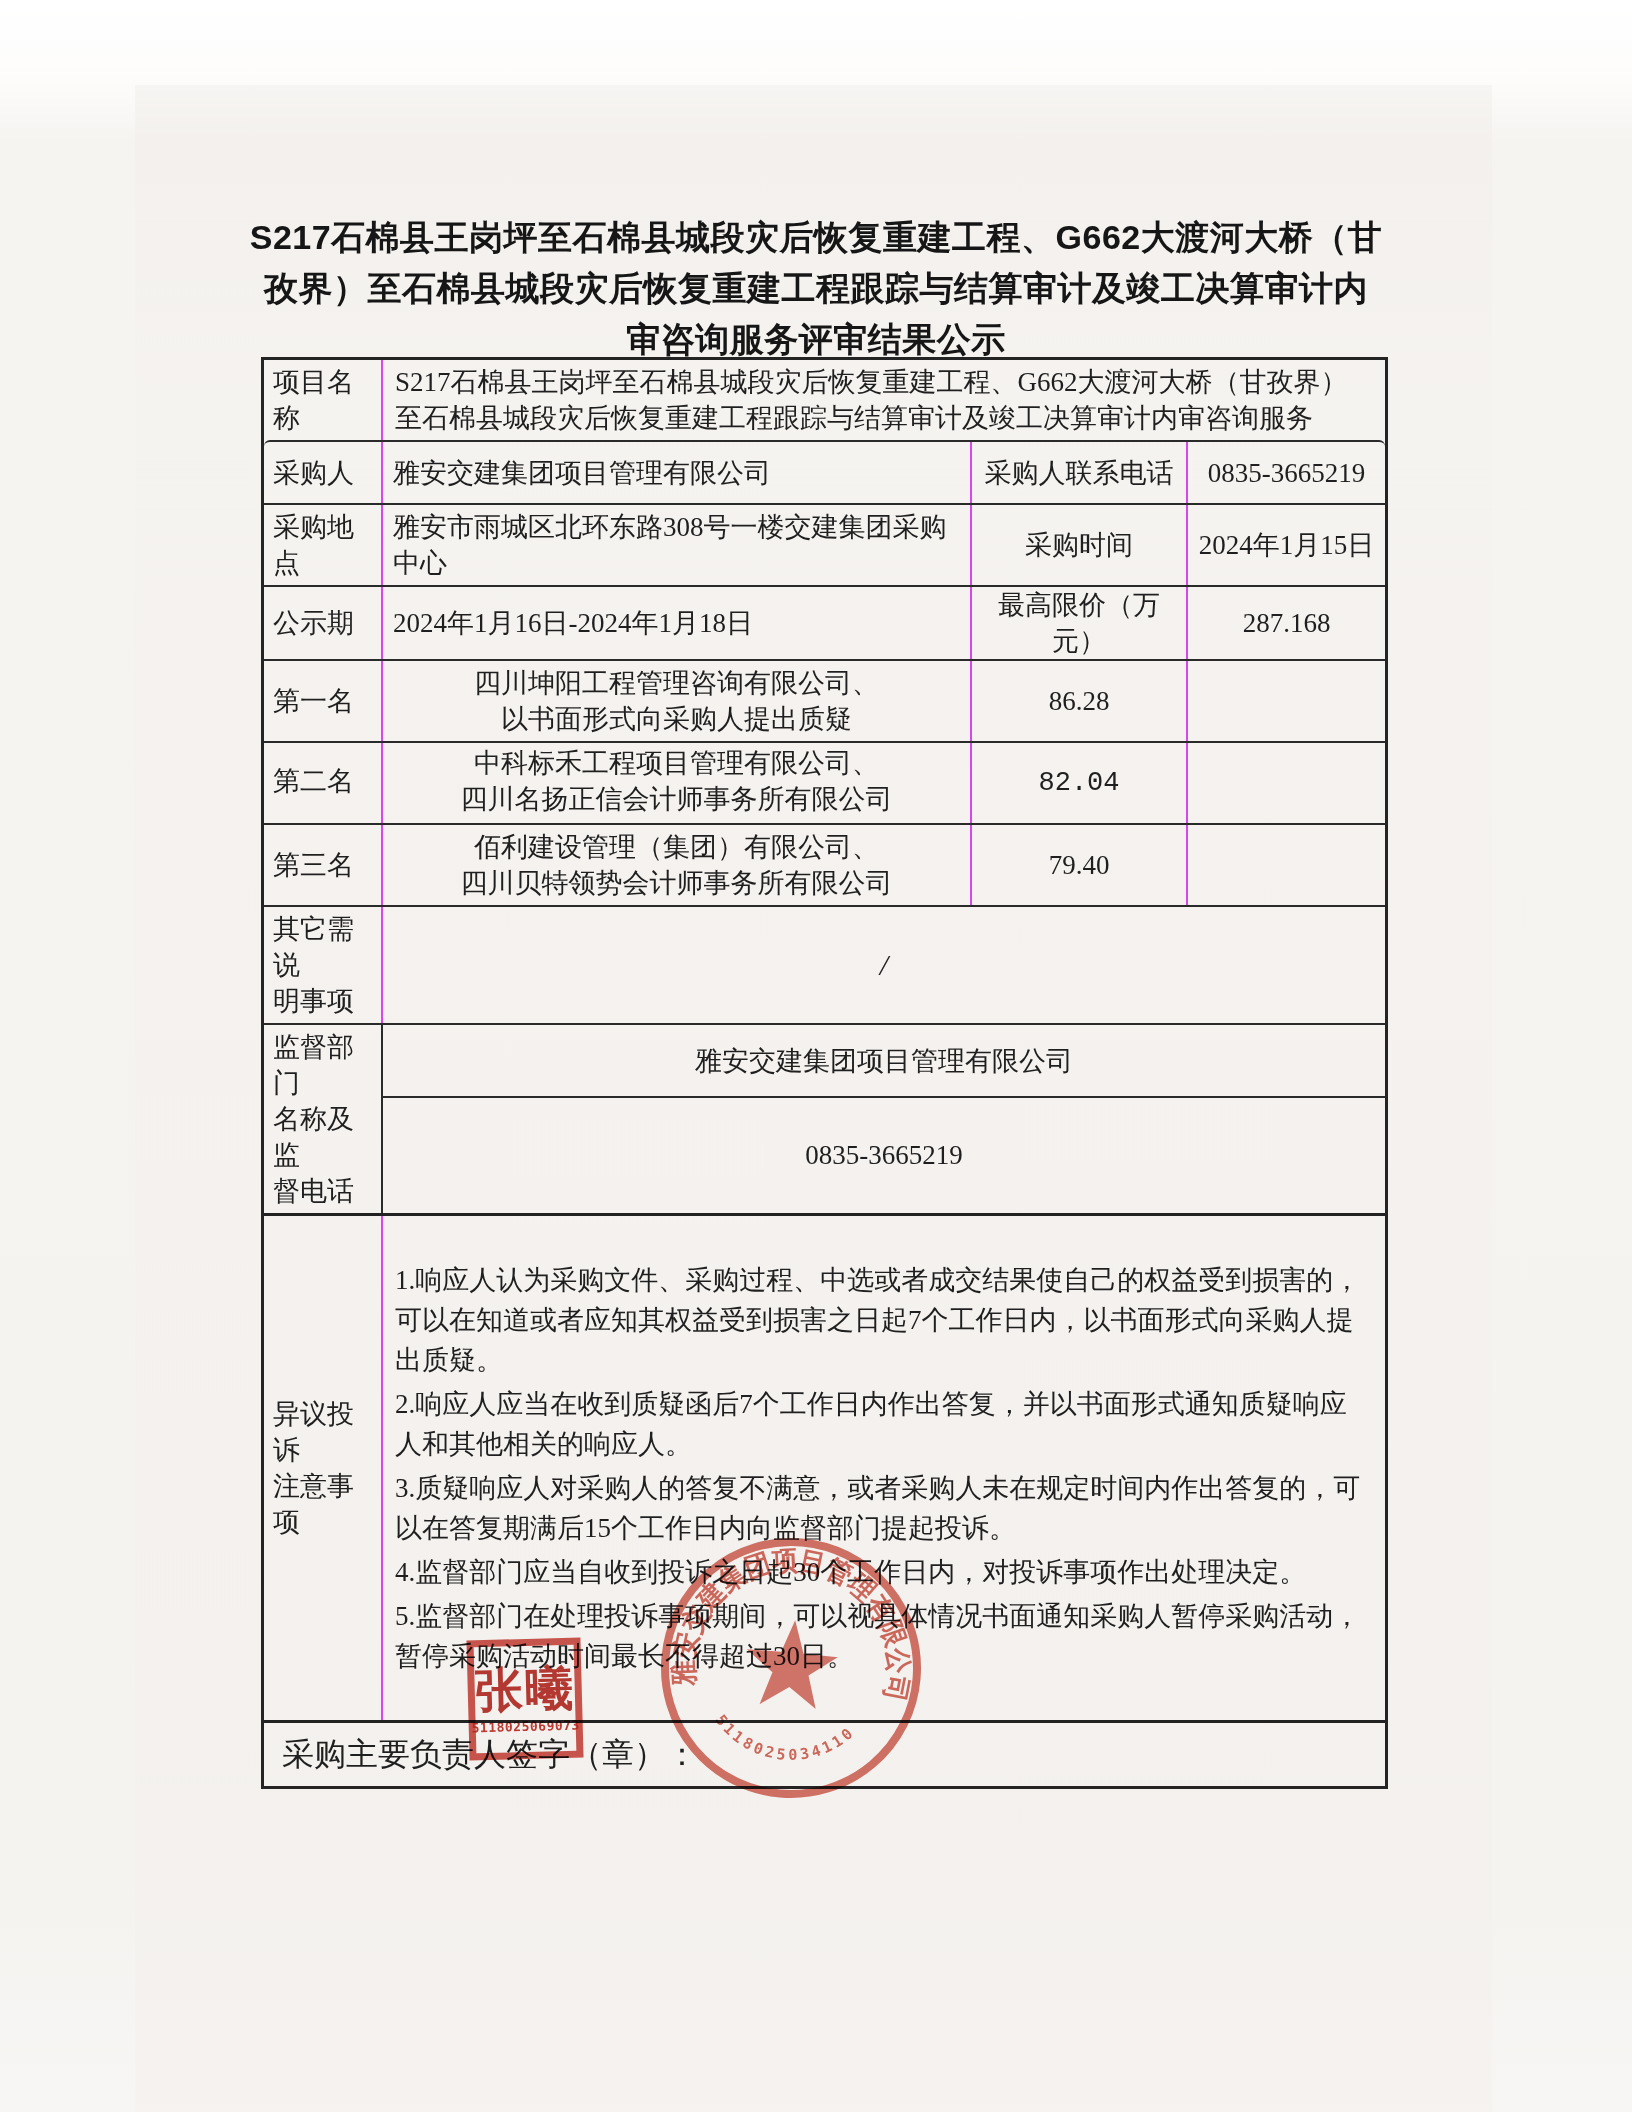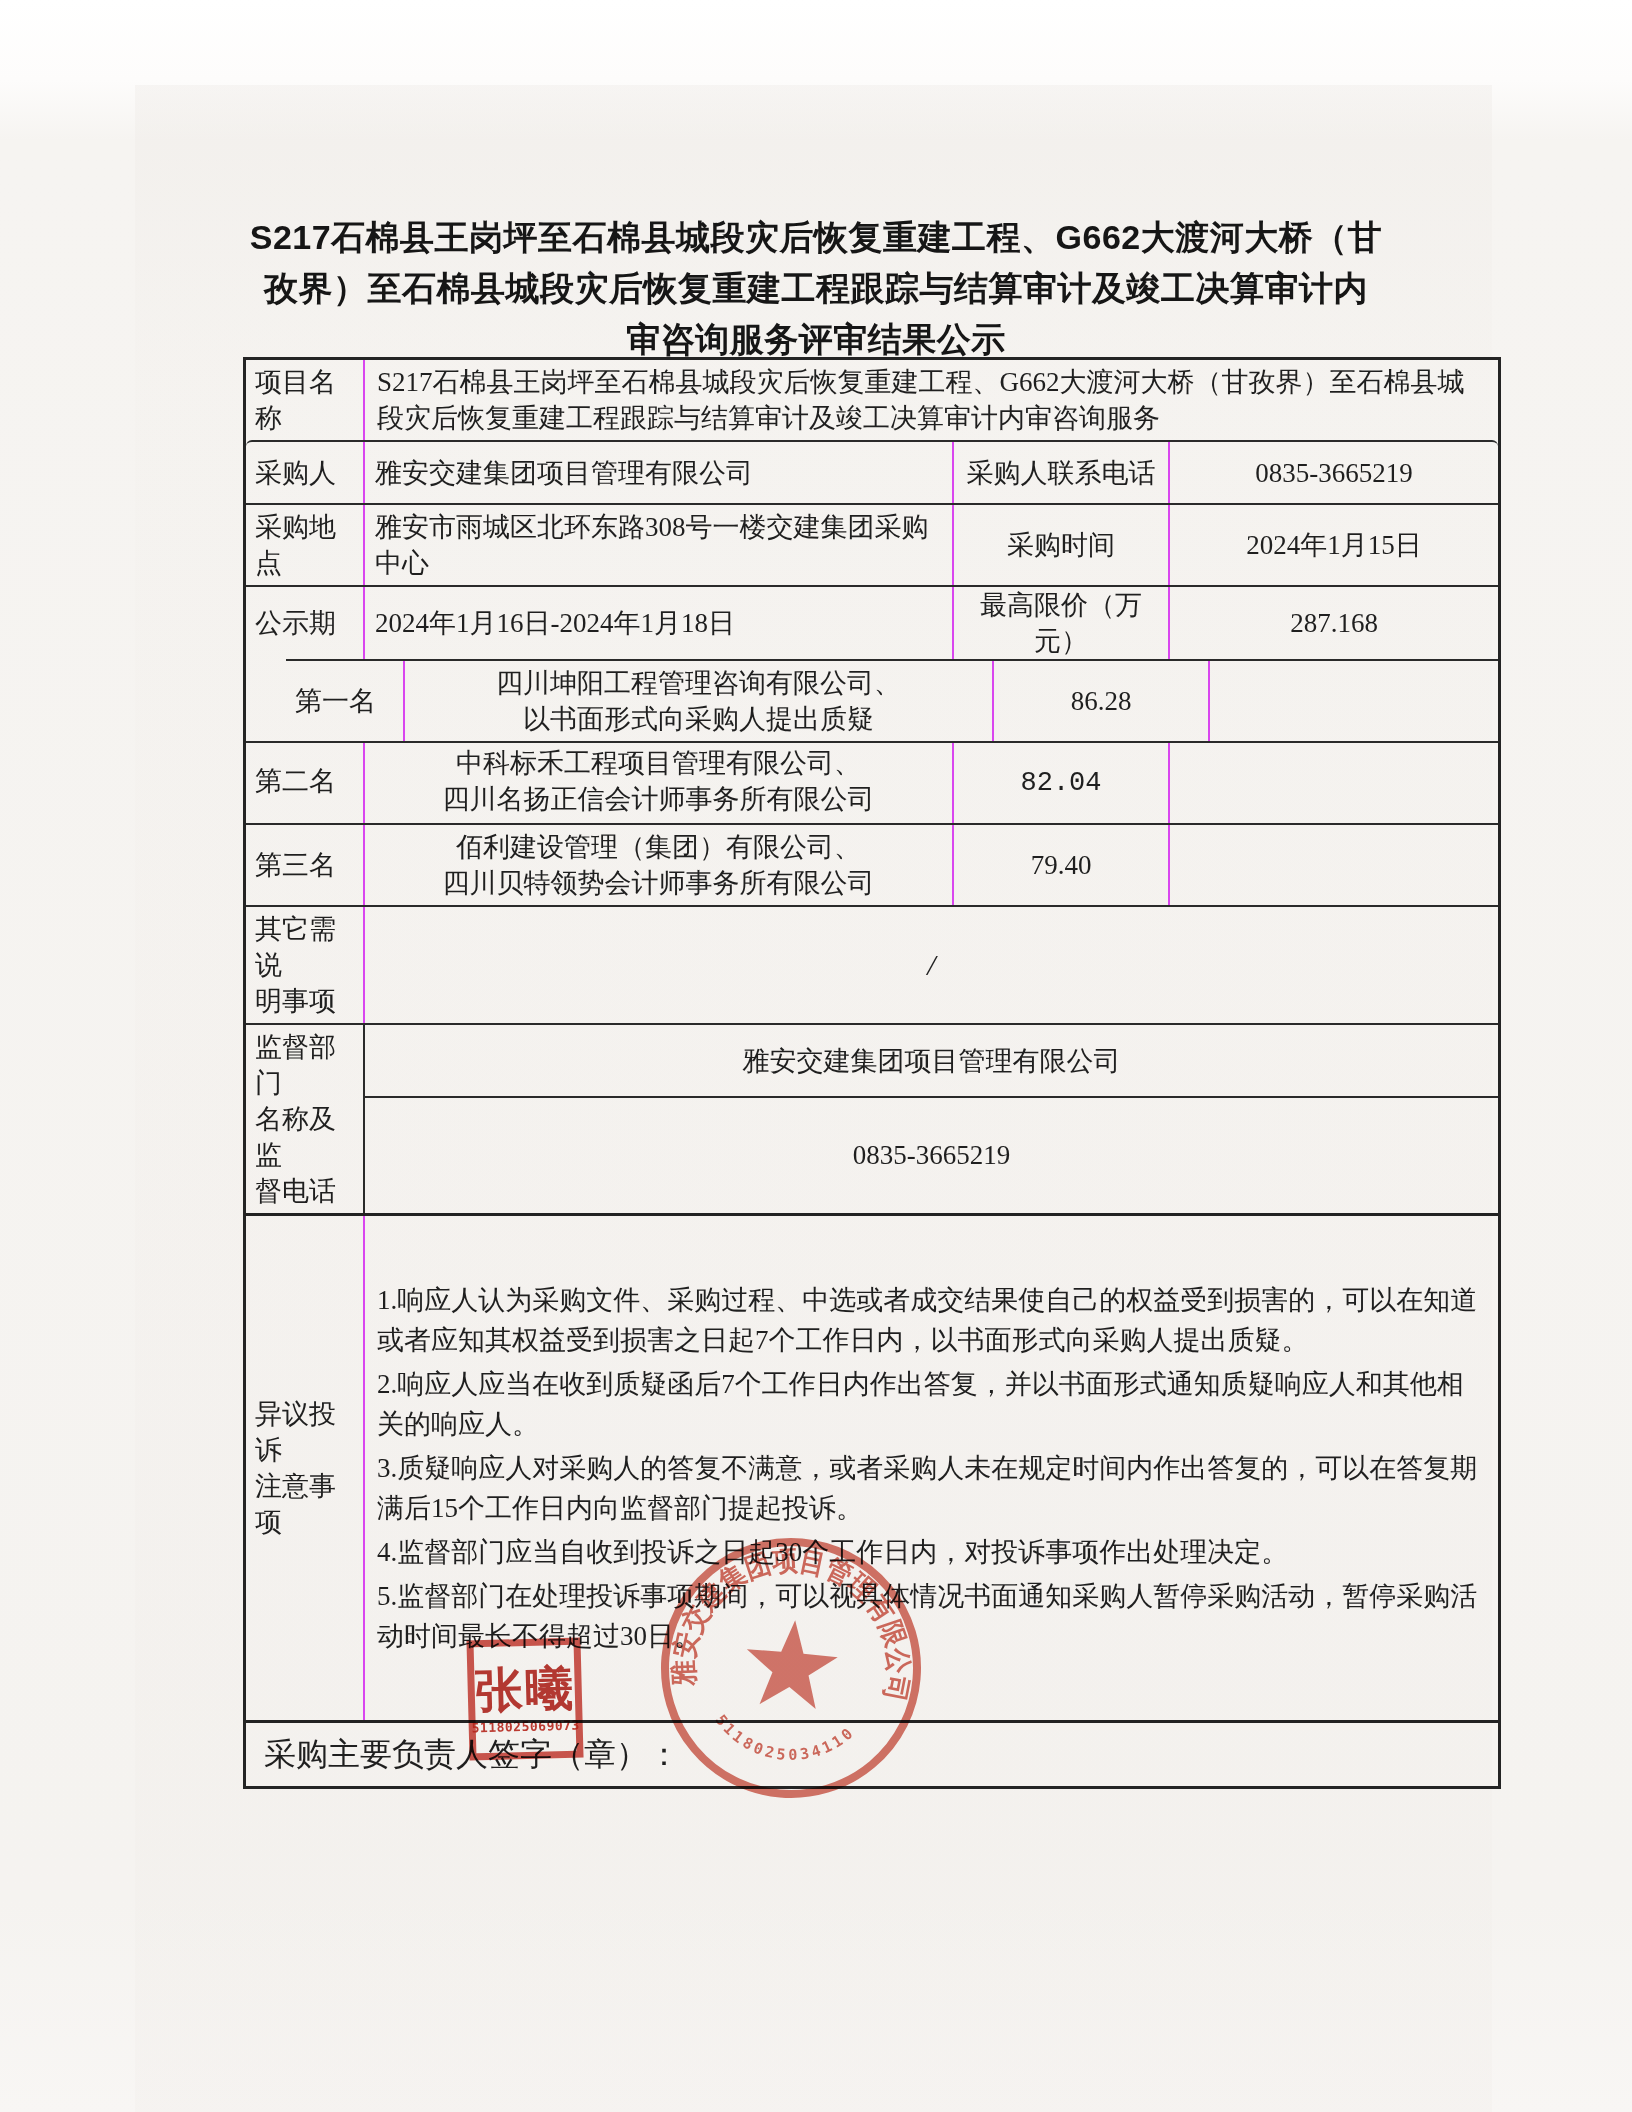--- a/index.html
+++ b/index.html
@@ -14,21 +14,21 @@
     background:linear-gradient(180deg,rgba(236,232,228,.35),rgba(240,236,232,.15) 300px,rgba(238,234,230,.25));
     pointer-events:none;}
   
   .doc-title{
     position:absolute;left:190px;top:212px;width:1252px;
     text-align:center;font-family:"Liberation Sans", sans-serif;
     font-weight:700;font-size:34px;line-height:51px;color:#161616;letter-spacing:.5px;
   }
   
   .tbl{
-    position:absolute;left:243px;top:357px;width:1258px;
+    position:absolute;left:261px;top:357px;width:1127px;
     border:3px solid #242424;box-sizing:border-box;background:transparent;
   }
   .row{display:flex;box-sizing:border-box;border-top:2px solid #2a2a2a;align-items:stretch;}
   .row:first-child{border-top:none;}
   .row.thick{border-top:3px solid #222;}
   .cell{box-sizing:border-box;display:flex;align-items:center;font-size:27px;line-height:36px;}
   .cell + .cell{border-left:2px solid #d946ef;}
   .c1{width:117px;flex:0 0 117px;padding:4px 6px 4px 9px;}
   .c2{width:589px;flex:0 0 589px;padding:4px 10px;}
   .c3{width:216px;flex:0 0 216px;justify-content:center;text-align:center;}
@@ -37,21 +37,21 @@
   .center{justify-content:center;text-align:center;}
   .lines{display:block;}
   .sub-stack{flex:1;display:flex;flex-direction:column;border-left:2px solid #2a2a2a;box-sizing:border-box;}
   .sub-stack .sub{flex:0 0 71px;display:flex;align-items:center;justify-content:center;font-size:27px;box-sizing:border-box;}
   .sub-stack .sub:last-child{flex:1;border-top:2px solid #2a2a2a;}
   .objection-text{display:flex;flex-direction:column;justify-content:center;align-items:flex-start;text-align:left;}
   .objection-text p{margin:2px 0;font-size:27px;line-height:40px;}
   .slash{font-size:30px;font-style:italic;}
   
   .h-r1{min-height:80px;}  .h-r2{min-height:63px;border-radius:6px;}  .h-r3{min-height:76px;}
-  .h-r4{min-height:64px;}  .h-r5{min-height:62px;}  .h-r6{min-height:67px;margin-left:40px;}
+  .h-r4{min-height:64px;}  .h-r5{min-height:62px;}  .h-r6{min-height:67px;}
   .h-r7{min-height:69px;font-family:Liberation Mono, monospace;}  .h-r8{min-height:63px;}  .h-r9{min-height:64px;}
   .h-r10{min-height:135px;} .h-r11{min-height:507px;} .h-r12{min-height:66px;}
   .sign-cell{flex:1;padding:4px 10px 4px 18px;display:flex;align-items:center;font-size:32px;}
   
   .stamp-personal{
     position:absolute;left:468px;top:1639px;width:114px;height:120px;
     border:7px solid rgba(196,48,38,.8);box-sizing:border-box;
     display:flex;flex-direction:column;align-items:center;justify-content:center;
     mix-blend-mode:multiply;transform:rotate(-1.5deg);
   }

